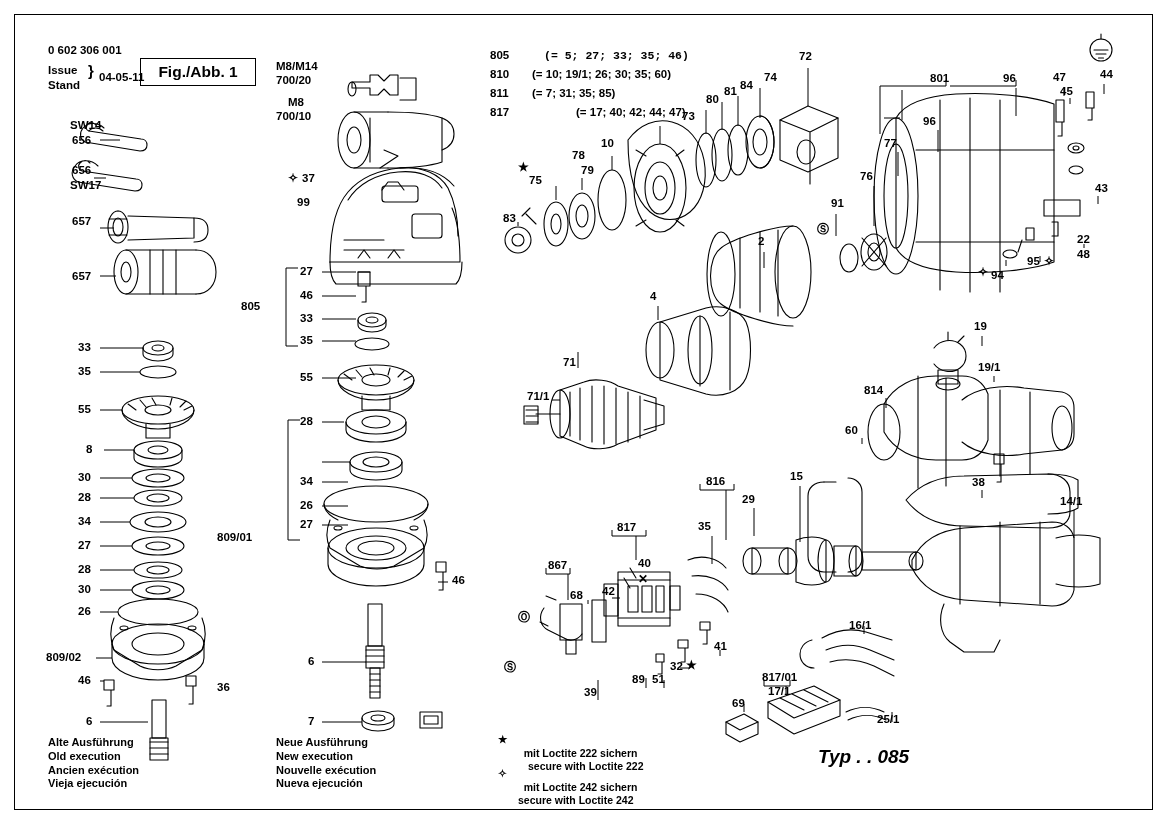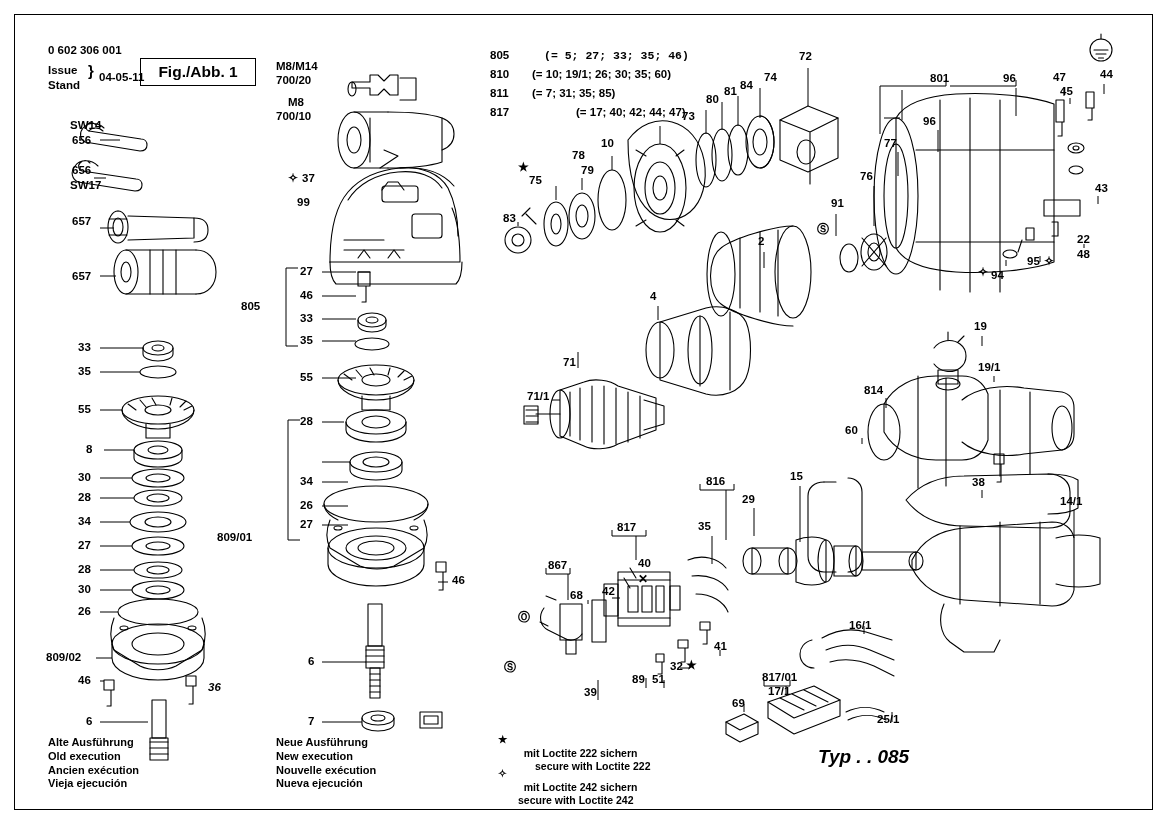--- a/index.html
+++ b/index.html
@@ -516,21 +516,21 @@
     <div class="lbl" style="left:86px;top:443px;">8</div>
     <div class="lbl" style="left:78px;top:471px;">30</div>
     <div class="lbl" style="left:78px;top:491px;">28</div>
     <div class="lbl" style="left:78px;top:515px;">34</div>
     <div class="lbl" style="left:78px;top:539px;">27</div>
     <div class="lbl" style="left:78px;top:563px;">28</div>
     <div class="lbl" style="left:78px;top:583px;">30</div>
     <div class="lbl" style="left:78px;top:605px;">26</div>
     <div class="lbl" style="left:46px;top:651px;">809/02</div>
     <div class="lbl" style="left:78px;top:674px;">46</div>
-    <div class="lbl" style="left:208px;top:681px;font-style:italic;">36</div>
+    <div class="lbl" style="left:217px;top:681px;">36</div>
     <div class="lbl" style="left:86px;top:715px;">6</div>
 
     <div class="lbl" style="left:302px;top:172px;">37</div>
     <div class="lbl" style="left:297px;top:196px;">99</div>
     <div class="lbl" style="left:241px;top:300px;">805</div>
     <div class="lbl" style="left:300px;top:265px;">27</div>
     <div class="lbl" style="left:300px;top:289px;">46</div>
     <div class="lbl" style="left:300px;top:312px;">33</div>
     <div class="lbl" style="left:300px;top:334px;">35</div>
     <div class="lbl" style="left:300px;top:371px;">55</div>
@@ -609,21 +609,21 @@
   <div class="lbl star" style="left:817px;top:223px;">Ⓢ</div>
   <div class="lbl star" style="left:504px;top:661px;">Ⓢ</div>
   <div class="lbl star" style="left:518px;top:611px;">Ⓞ</div>
   <div class="lbl star" style="left:638px;top:573px;">✕</div>
 
   <div class="footer-col" style="left:48px;top:736px;"><span>Alte Ausführung</span><br><span>Old execution</span><br><span>Ancien exécution</span><br><span>Vieja ejecución</span></div>
 
   <div class="footer-col" style="left:276px;top:736px;"><span>Neue Ausführung</span><br><span>New execution</span><br><span>Nouvelle exécution</span><br><span>Nueva ejecución</span></div>
 
   <div class="note-col" style="left:512px;top:733px;">
-    <span style="position:absolute;left:-14px;top:0;">★</span><span>mit Loctite 222 sichern</span><br><span style="margin-left:23px;">secure with Loctite 222</span>
+    <span style="position:absolute;left:-14px;top:0;">★</span><span>mit Loctite 222 sichern</span><br><span style="margin-left:16px;">secure with Loctite 222</span>
   </div>
   <div class="note-col" style="left:512px;top:767px;">
     <span style="position:absolute;left:-14px;top:0;">✧</span><span>mit Loctite 242 sichern</span><br><span style="margin-left:6px;">secure with Loctite 242</span>
   </div>
 
   <div class="typ" style="left:818px;top:746px;">Typ . . 085</div>
 
 
 </div>
 

